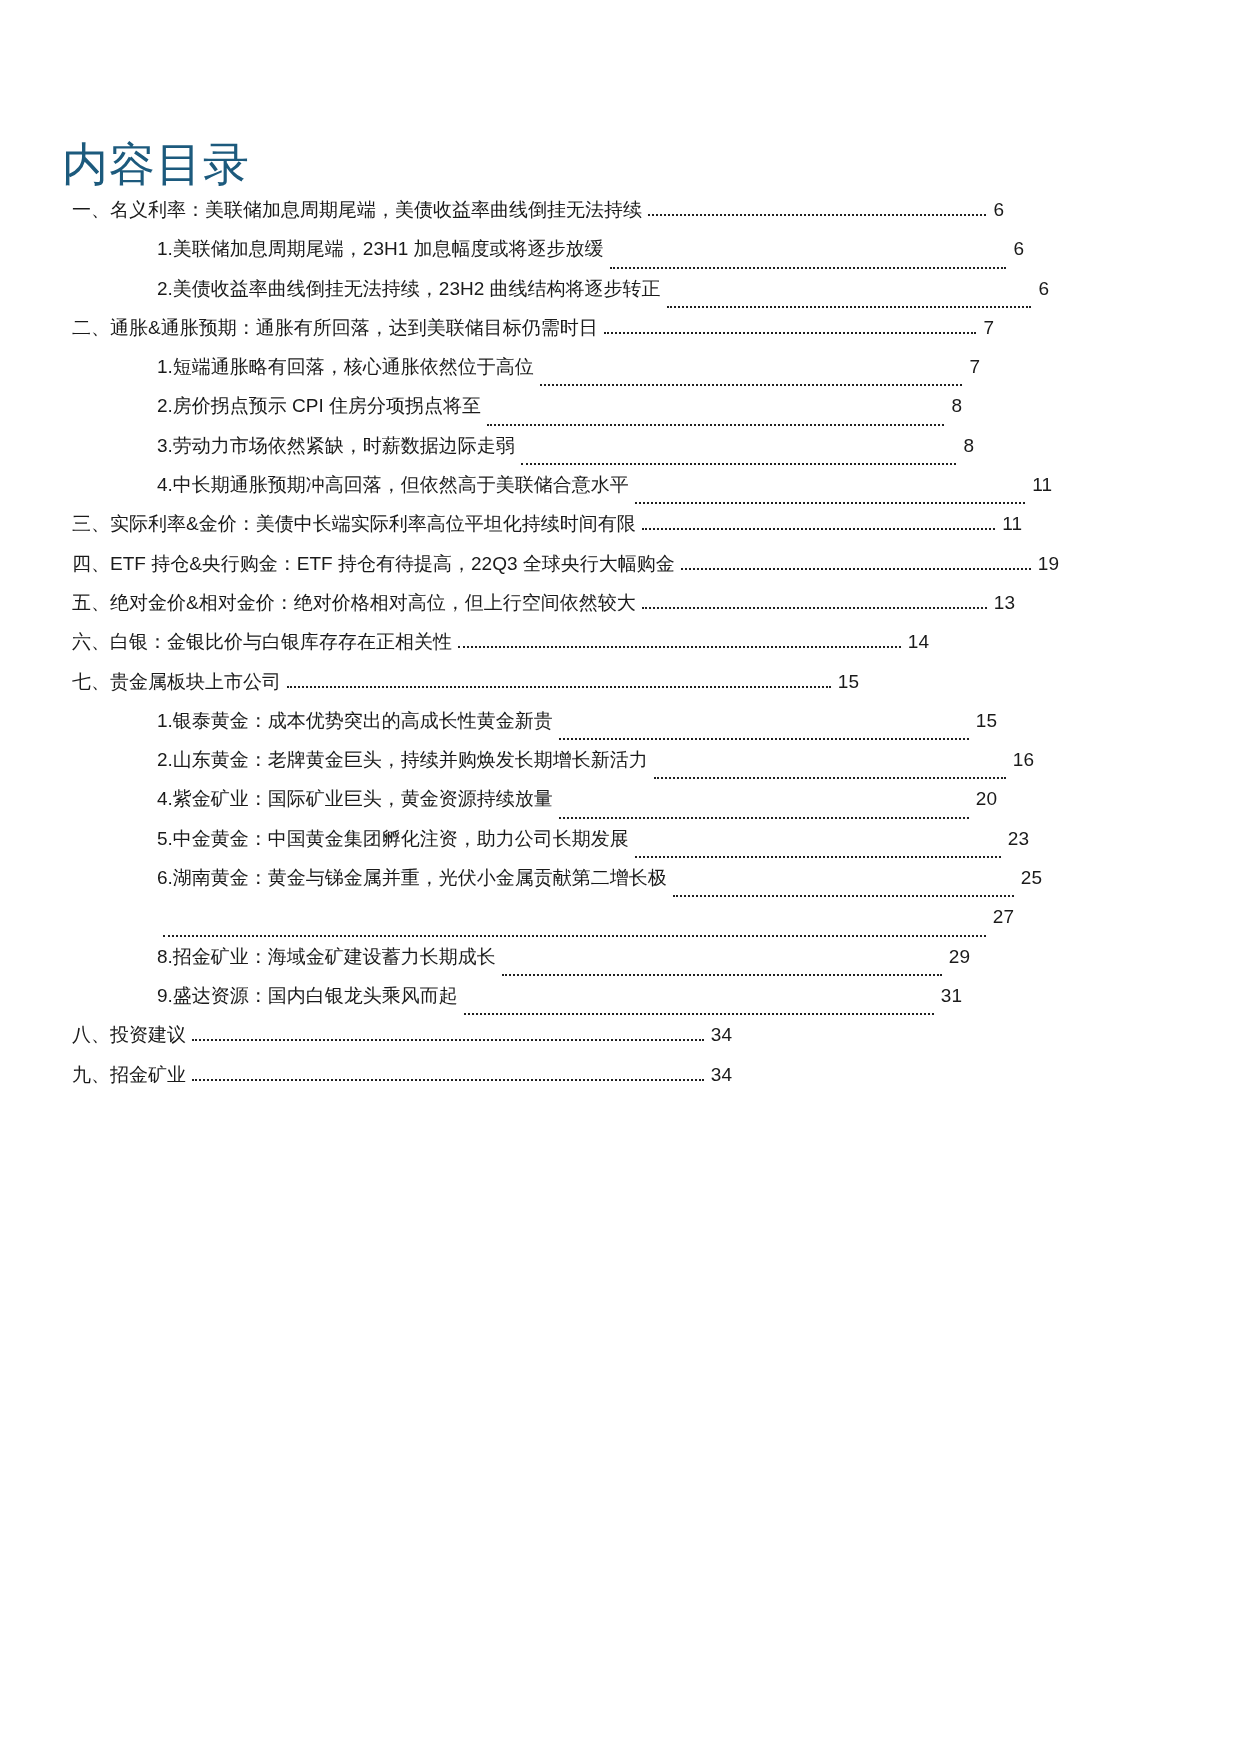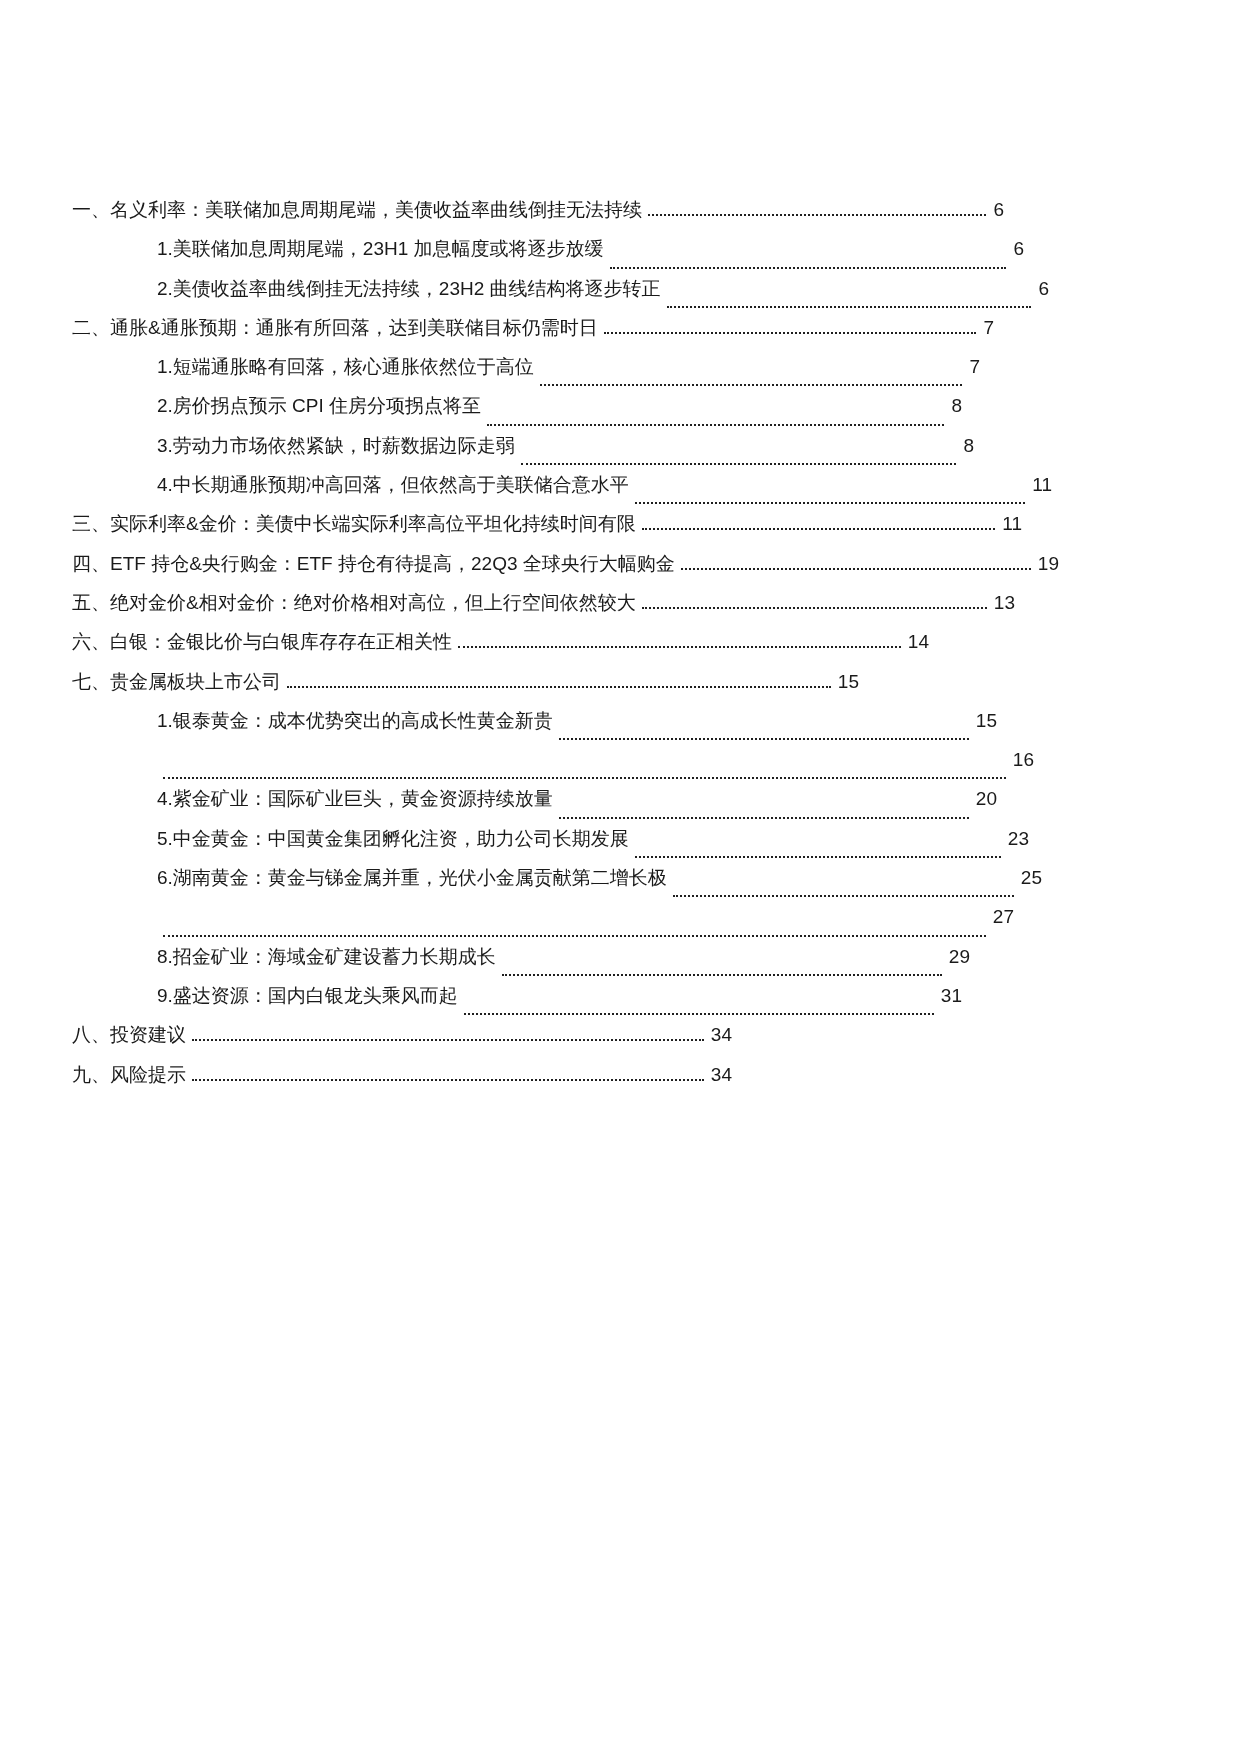--- a/index.html
+++ b/index.html
@@ -56,20 +56,21 @@
   .toc-row .pg {
     flex: 0 0 auto;
     margin-left: 4px;
   }
 </style>
 </head>
 <body>
 
 <div class="page">
 
+  <div class="toc-title">内容目录</div>
 
   <div class="toc-list">
 
     <div class="toc-row lvl1" style="width:932px">
       <span class="t">一、名义利率：美联储加息周期尾端，美债收益率曲线倒挂无法持续</span>
       <span class="dots"></span>
       <span class="pg">6</span>
     </div>
 
     <div class="toc-row lvl2" style="width:952px">
@@ -144,20 +145,21 @@
       <span class="pg">15</span>
     </div>
 
     <div class="toc-row lvl2" style="width:925px">
       <span class="t">1.银泰黄金：成本优势突出的高成长性黄金新贵</span>
       <span class="dots"></span>
       <span class="pg">15</span>
     </div>
 
     <div class="toc-row lvl2" style="width:962px">
+      <span class="t">2.山东黄金：老牌黄金巨头，持续并购焕发长期增长新活力</span>
       <span class="dots"></span>
       <span class="pg">16</span>
     </div>
 
 
     <div class="toc-row lvl2" style="width:925px">
       <span class="t">4.紫金矿业：国际矿业巨头，黄金资源持续放量</span>
       <span class="dots"></span>
       <span class="pg">20</span>
     </div>
@@ -191,19 +193,19 @@
       <span class="pg">31</span>
     </div>
 
     <div class="toc-row lvl1" style="width:660px">
       <span class="t">八、投资建议</span>
       <span class="dots"></span>
       <span class="pg">34</span>
     </div>
 
     <div class="toc-row lvl1" style="width:660px">
-      <span class="t">九、风险提示</span>
+      <span class="t">九、招金矿业</span>
       <span class="dots"></span>
       <span class="pg">34</span>
     </div>
 
   </div>
 </div>
 
 </body></html>

